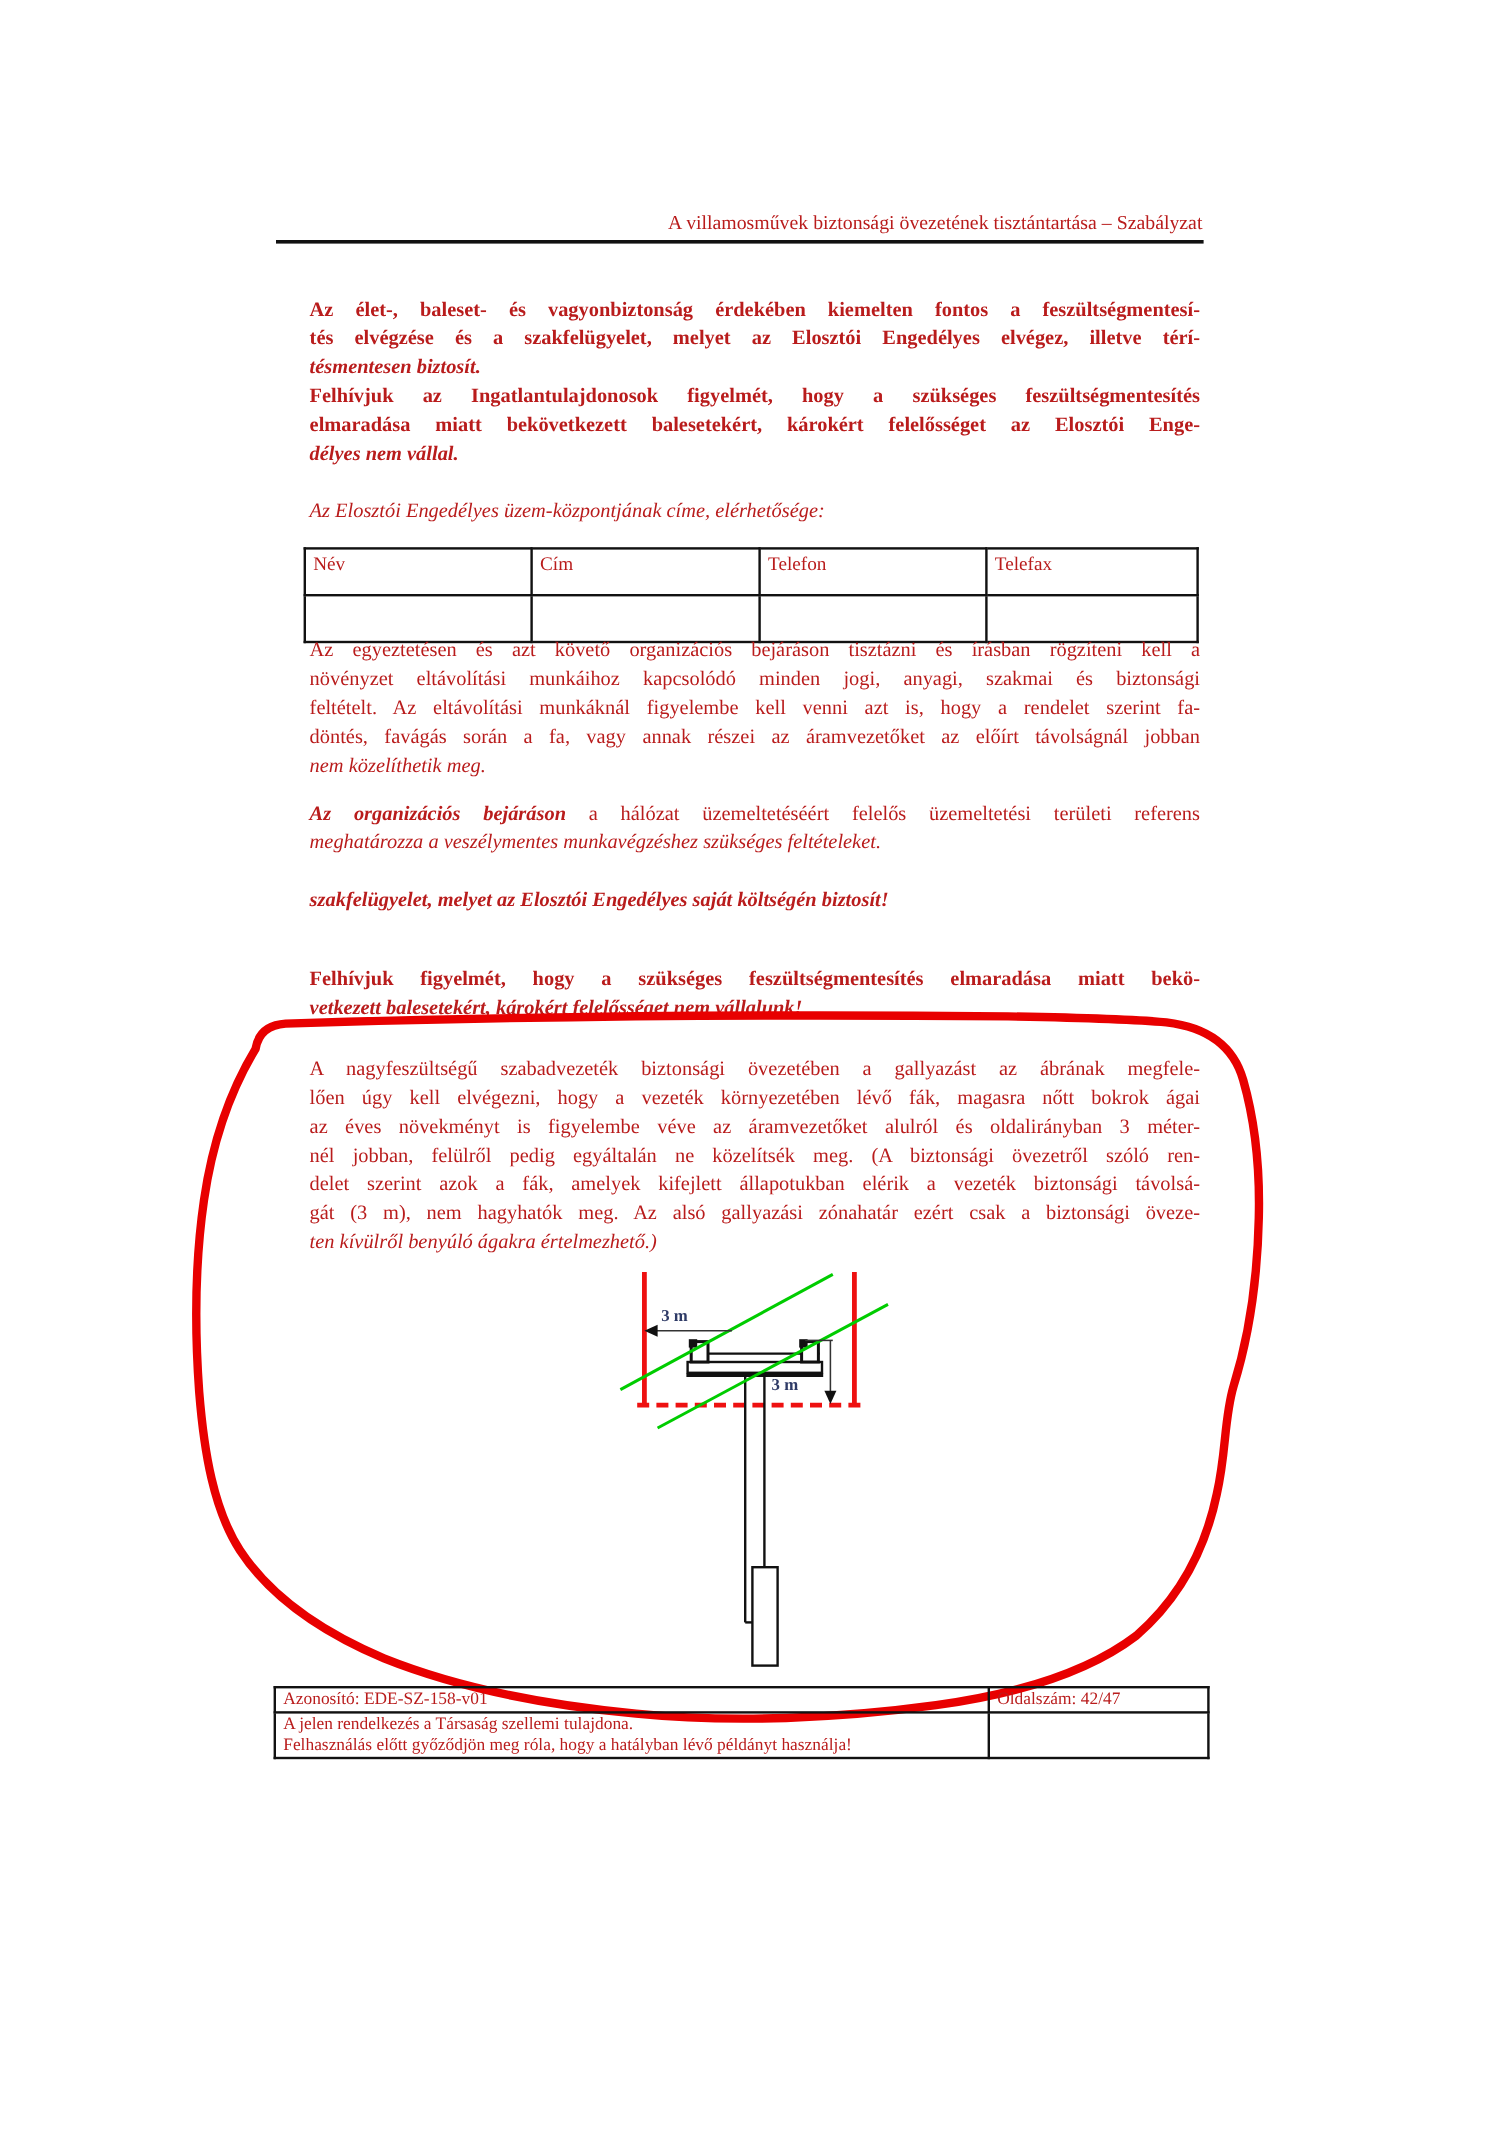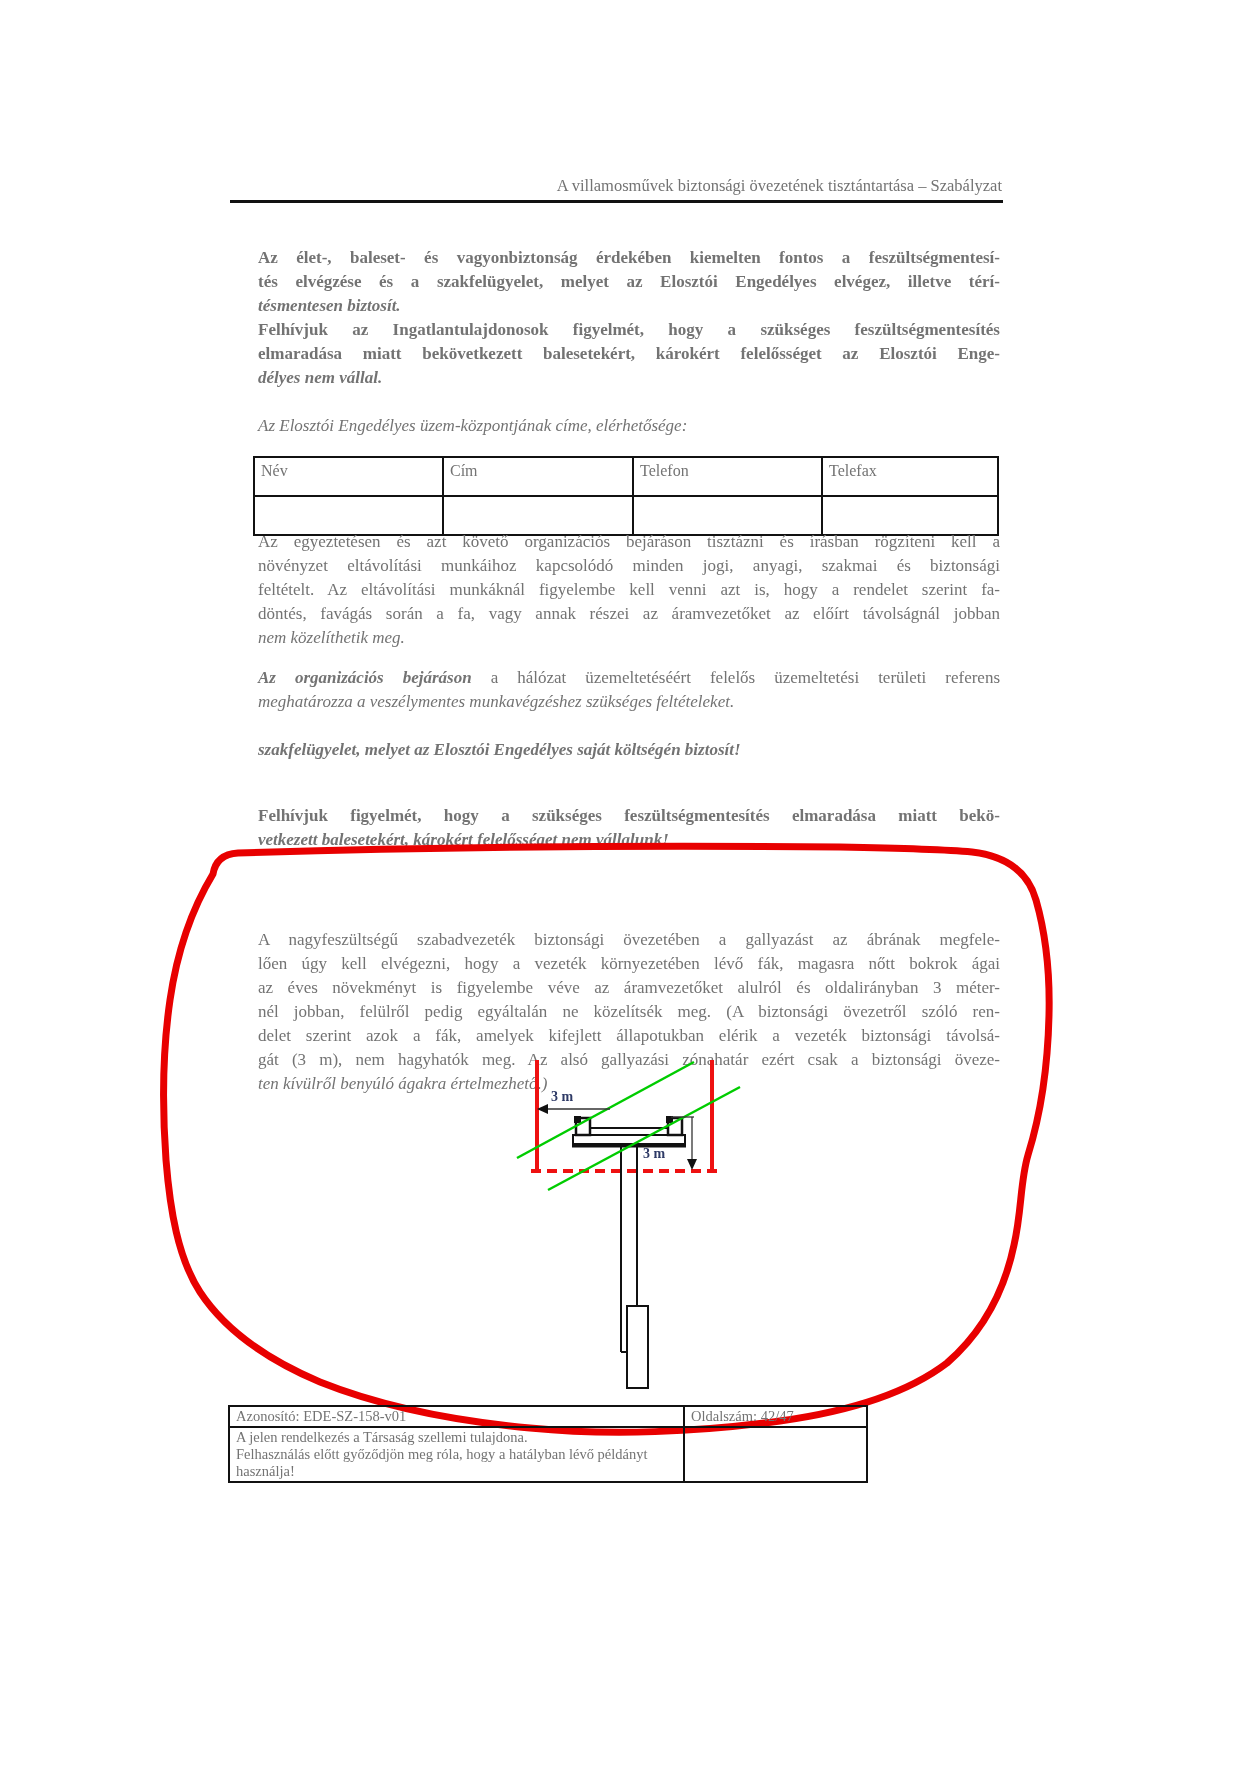--- a/index.html
+++ b/index.html
@@ -1,31 +1,31 @@
 <!DOCTYPE html>
 <html><head>
 <meta charset="utf-8">
 <style>
   html,body{margin:0;padding:0;background:#ffffff;}
   .page{position:relative;width:1256px;height:1776px;background:#ffffff;overflow:hidden;
-        font-family:"Liberation Serif", serif;color:#737373;}
+        font-family:"Liberation Serif", serif;color:#b91c1c;}
   .hdr{position:absolute;left:258px;top:176px;width:744px;text-align:right;
        font-size:16.5px;line-height:20px;}
   .hdr-rule{position:absolute;left:230px;top:200px;width:773px;height:3px;background:#111;}
   .para{position:absolute;left:258px;width:742px;}
   .line{font-size:17px;line-height:24px;height:24px;text-align:justify;text-align-last:justify;
         white-space:nowrap;overflow:visible;}
   .line.last{text-align-last:left;font-style:italic;}
   .bold .line, .line.b{font-weight:bold;}
   .lead-b{font-weight:bold;font-style:italic;}
   table{border-collapse:collapse;table-layout:fixed;}
   .ctable{position:absolute;left:253px;top:456px;width:744px;}
   .ctable td{border:2px solid #111;font-size:16px;line-height:20px;height:25px;
              padding:0 0 12px 6px;vertical-align:middle;font-weight:normal;text-align:left;}
-  .ftable{position:absolute;left:228px;top:1405px;width:640px;}
+  .ftable{position:absolute;left:228px;top:1405px;width:780px;}
   .ftable td{border:2px solid #111;font-size:14.5px;line-height:17px;
              padding:1px 4px 1px 6px;vertical-align:top;text-align:left;}
   .ftable .c2{width:171px;margin-top:24px;}
   svg.overlay{position:absolute;left:0;top:0;pointer-events:none;}
   .dimlabel{font-family:"Liberation Serif", serif;font-size:14px;font-weight:bold;}
 </style>
 </head>
 <body>
 
 <div class="page">
@@ -84,21 +84,21 @@
 
   <div class="para bold" style="top:738px;">
     <div class="line last">szakfelügyelet, melyet az Elosztói Engedélyes saját költségén biztosít!</div>
   </div>
 
   <div class="para bold" style="top:804px;">
     <div class="line">Felhívjuk figyelmét, hogy a szükséges feszültségmentesítés elmaradása miatt bekö-</div>
     <div class="line last">vetkezett balesetekért, károkért felelősséget nem vállalunk!</div>
   </div>
 
-  <div class="para" style="top:928px;">
+  <div class="para" style="top:879px;">
     <div class="line">A nagyfeszültségű szabadvezeték biztonsági övezetében a gallyazást az ábrának megfele-</div>
     <div class="line">lően úgy kell elvégezni, hogy a vezeték környezetében lévő fák, magasra nőtt bokrok ágai</div>
     <div class="line">az éves növekményt is figyelembe véve az áramvezetőket alulról és oldalirányban 3 méter-</div>
     <div class="line">nél jobban, felülről pedig egyáltalán ne közelítsék meg. (A biztonsági övezetről szóló ren-</div>
     <div class="line">delet szerint azok a fák, amelyek kifejlett állapotukban elérik a vezeték biztonsági távolsá-</div>
     <div class="line">gát (3 m), nem hagyhatók meg. Az alsó gallyazási zónahatár ezért csak a biztonsági öveze-</div>
     <div class="line last">ten kívülről benyúló ágakra értelmezhető.)</div>
   </div>
 
   <svg class="overlay" width="1256" height="1776" viewBox="0 0 1256 1776">

